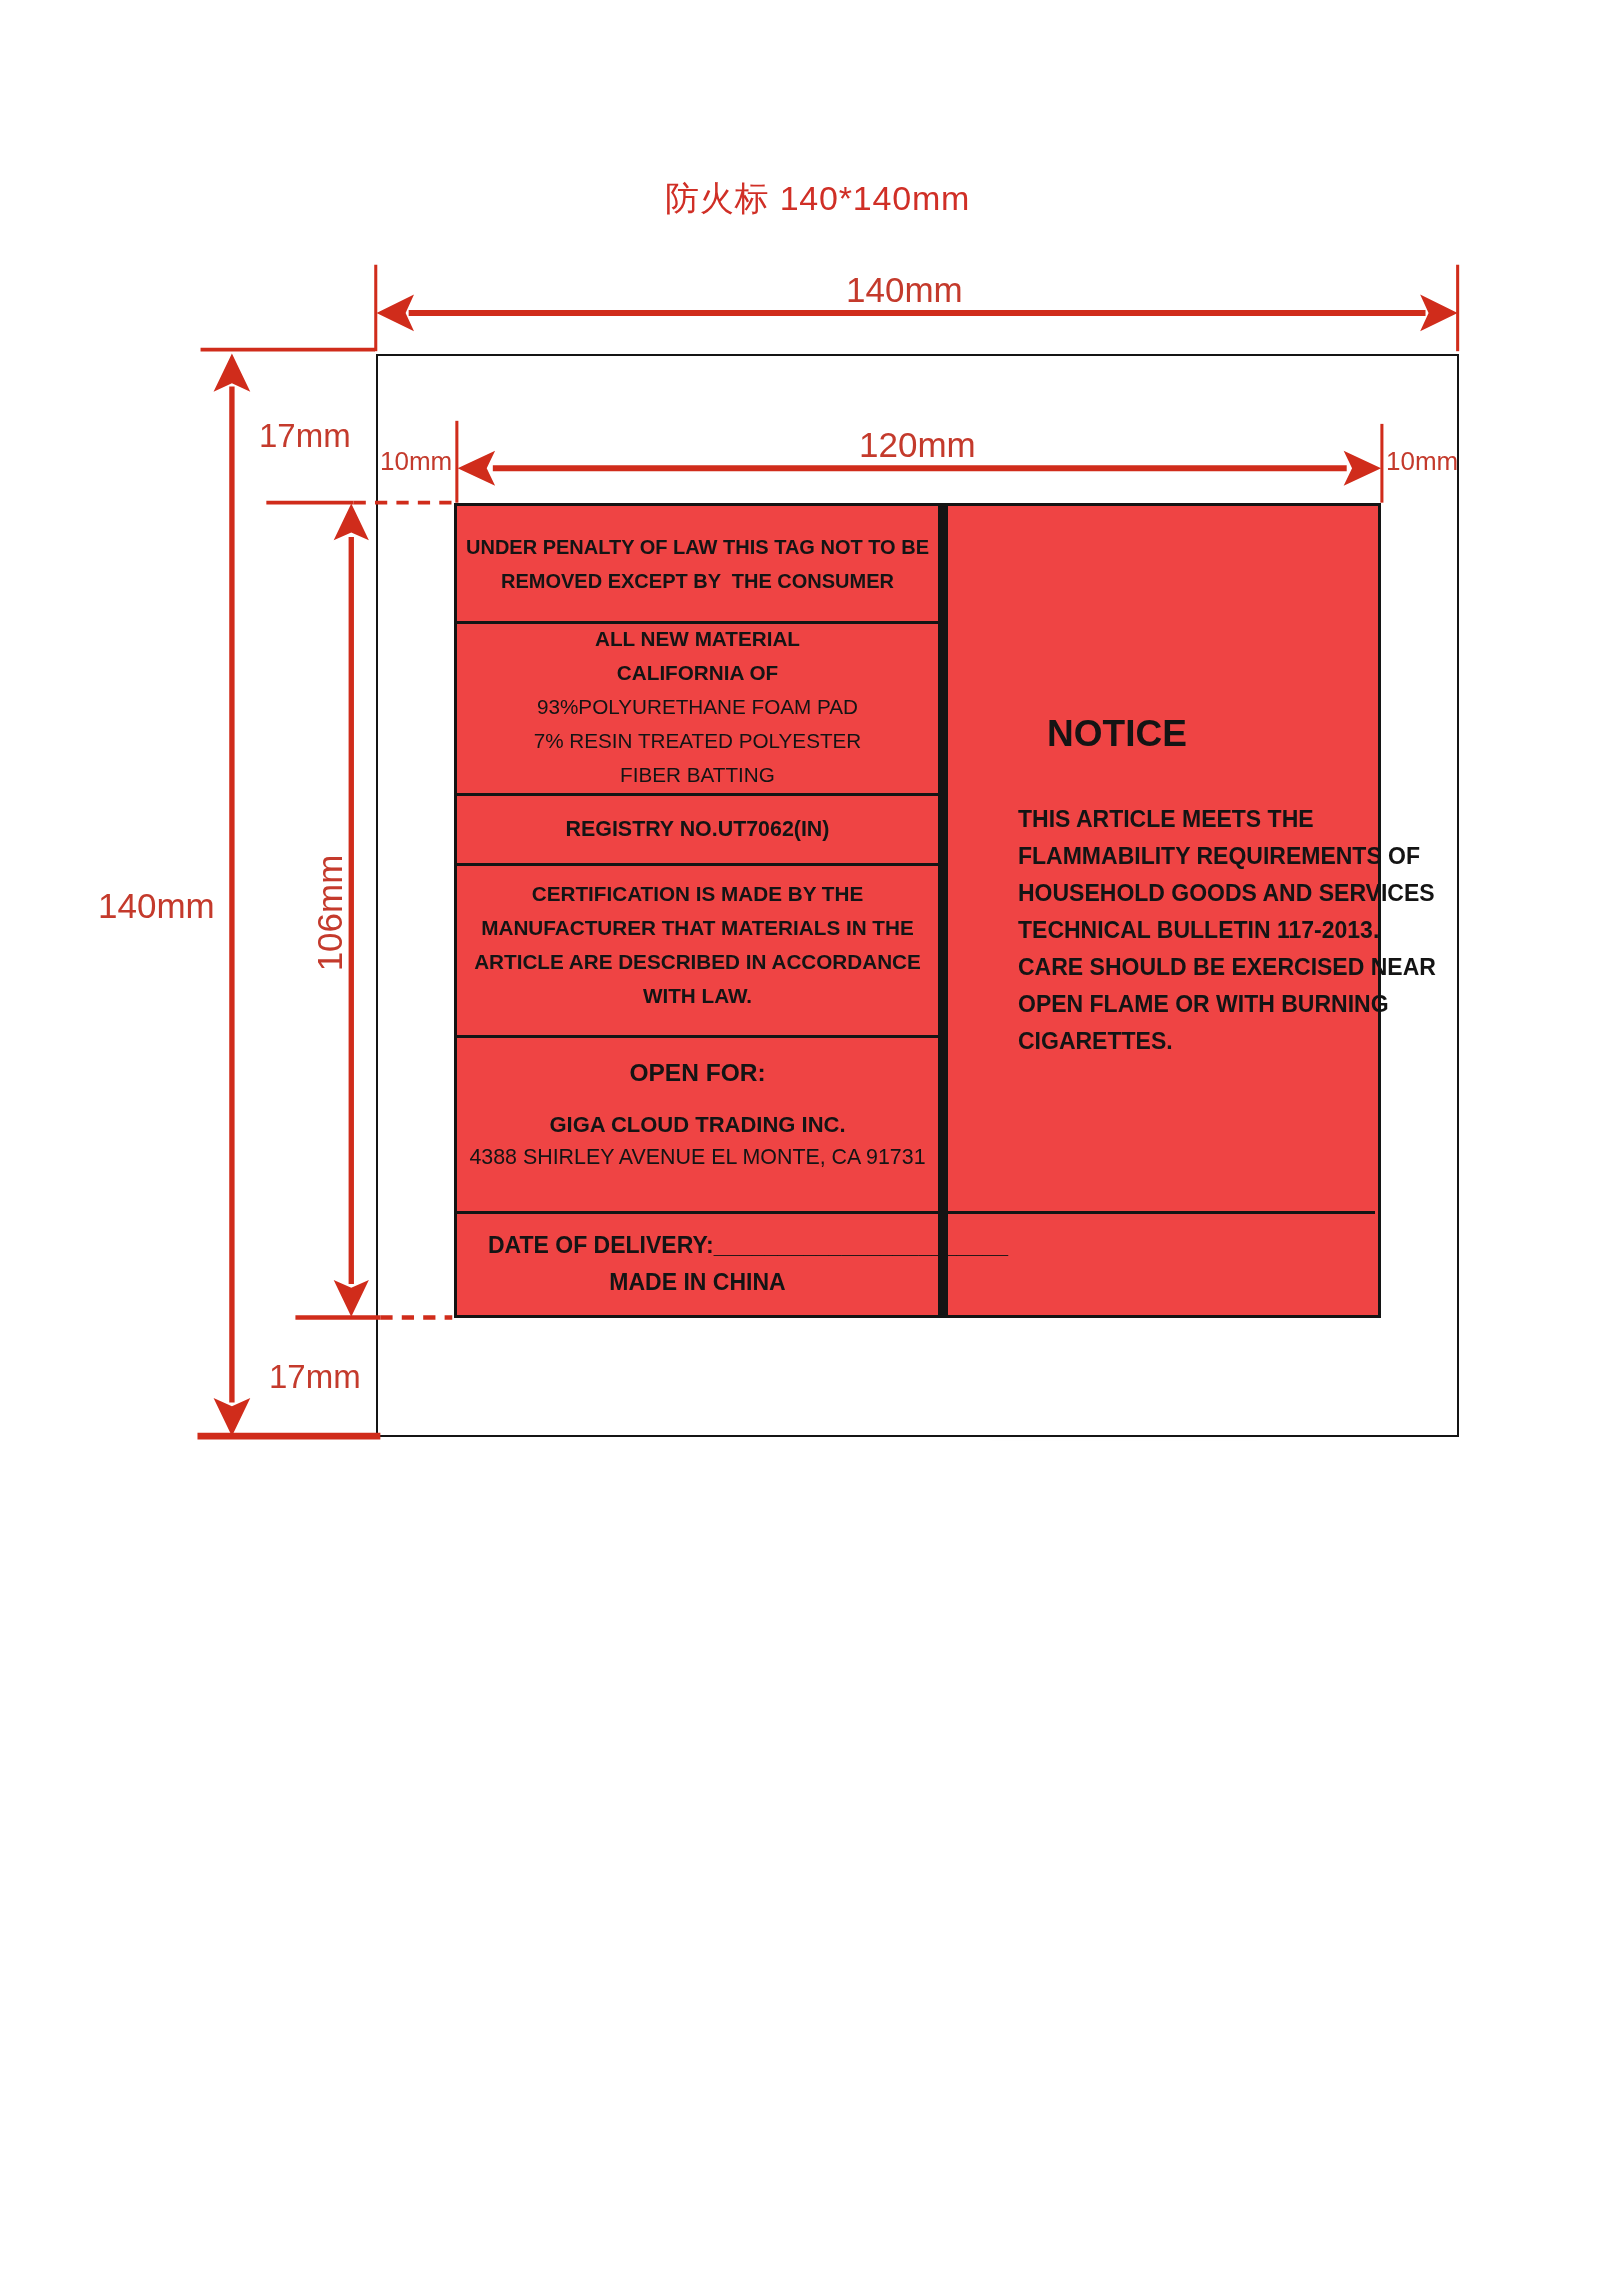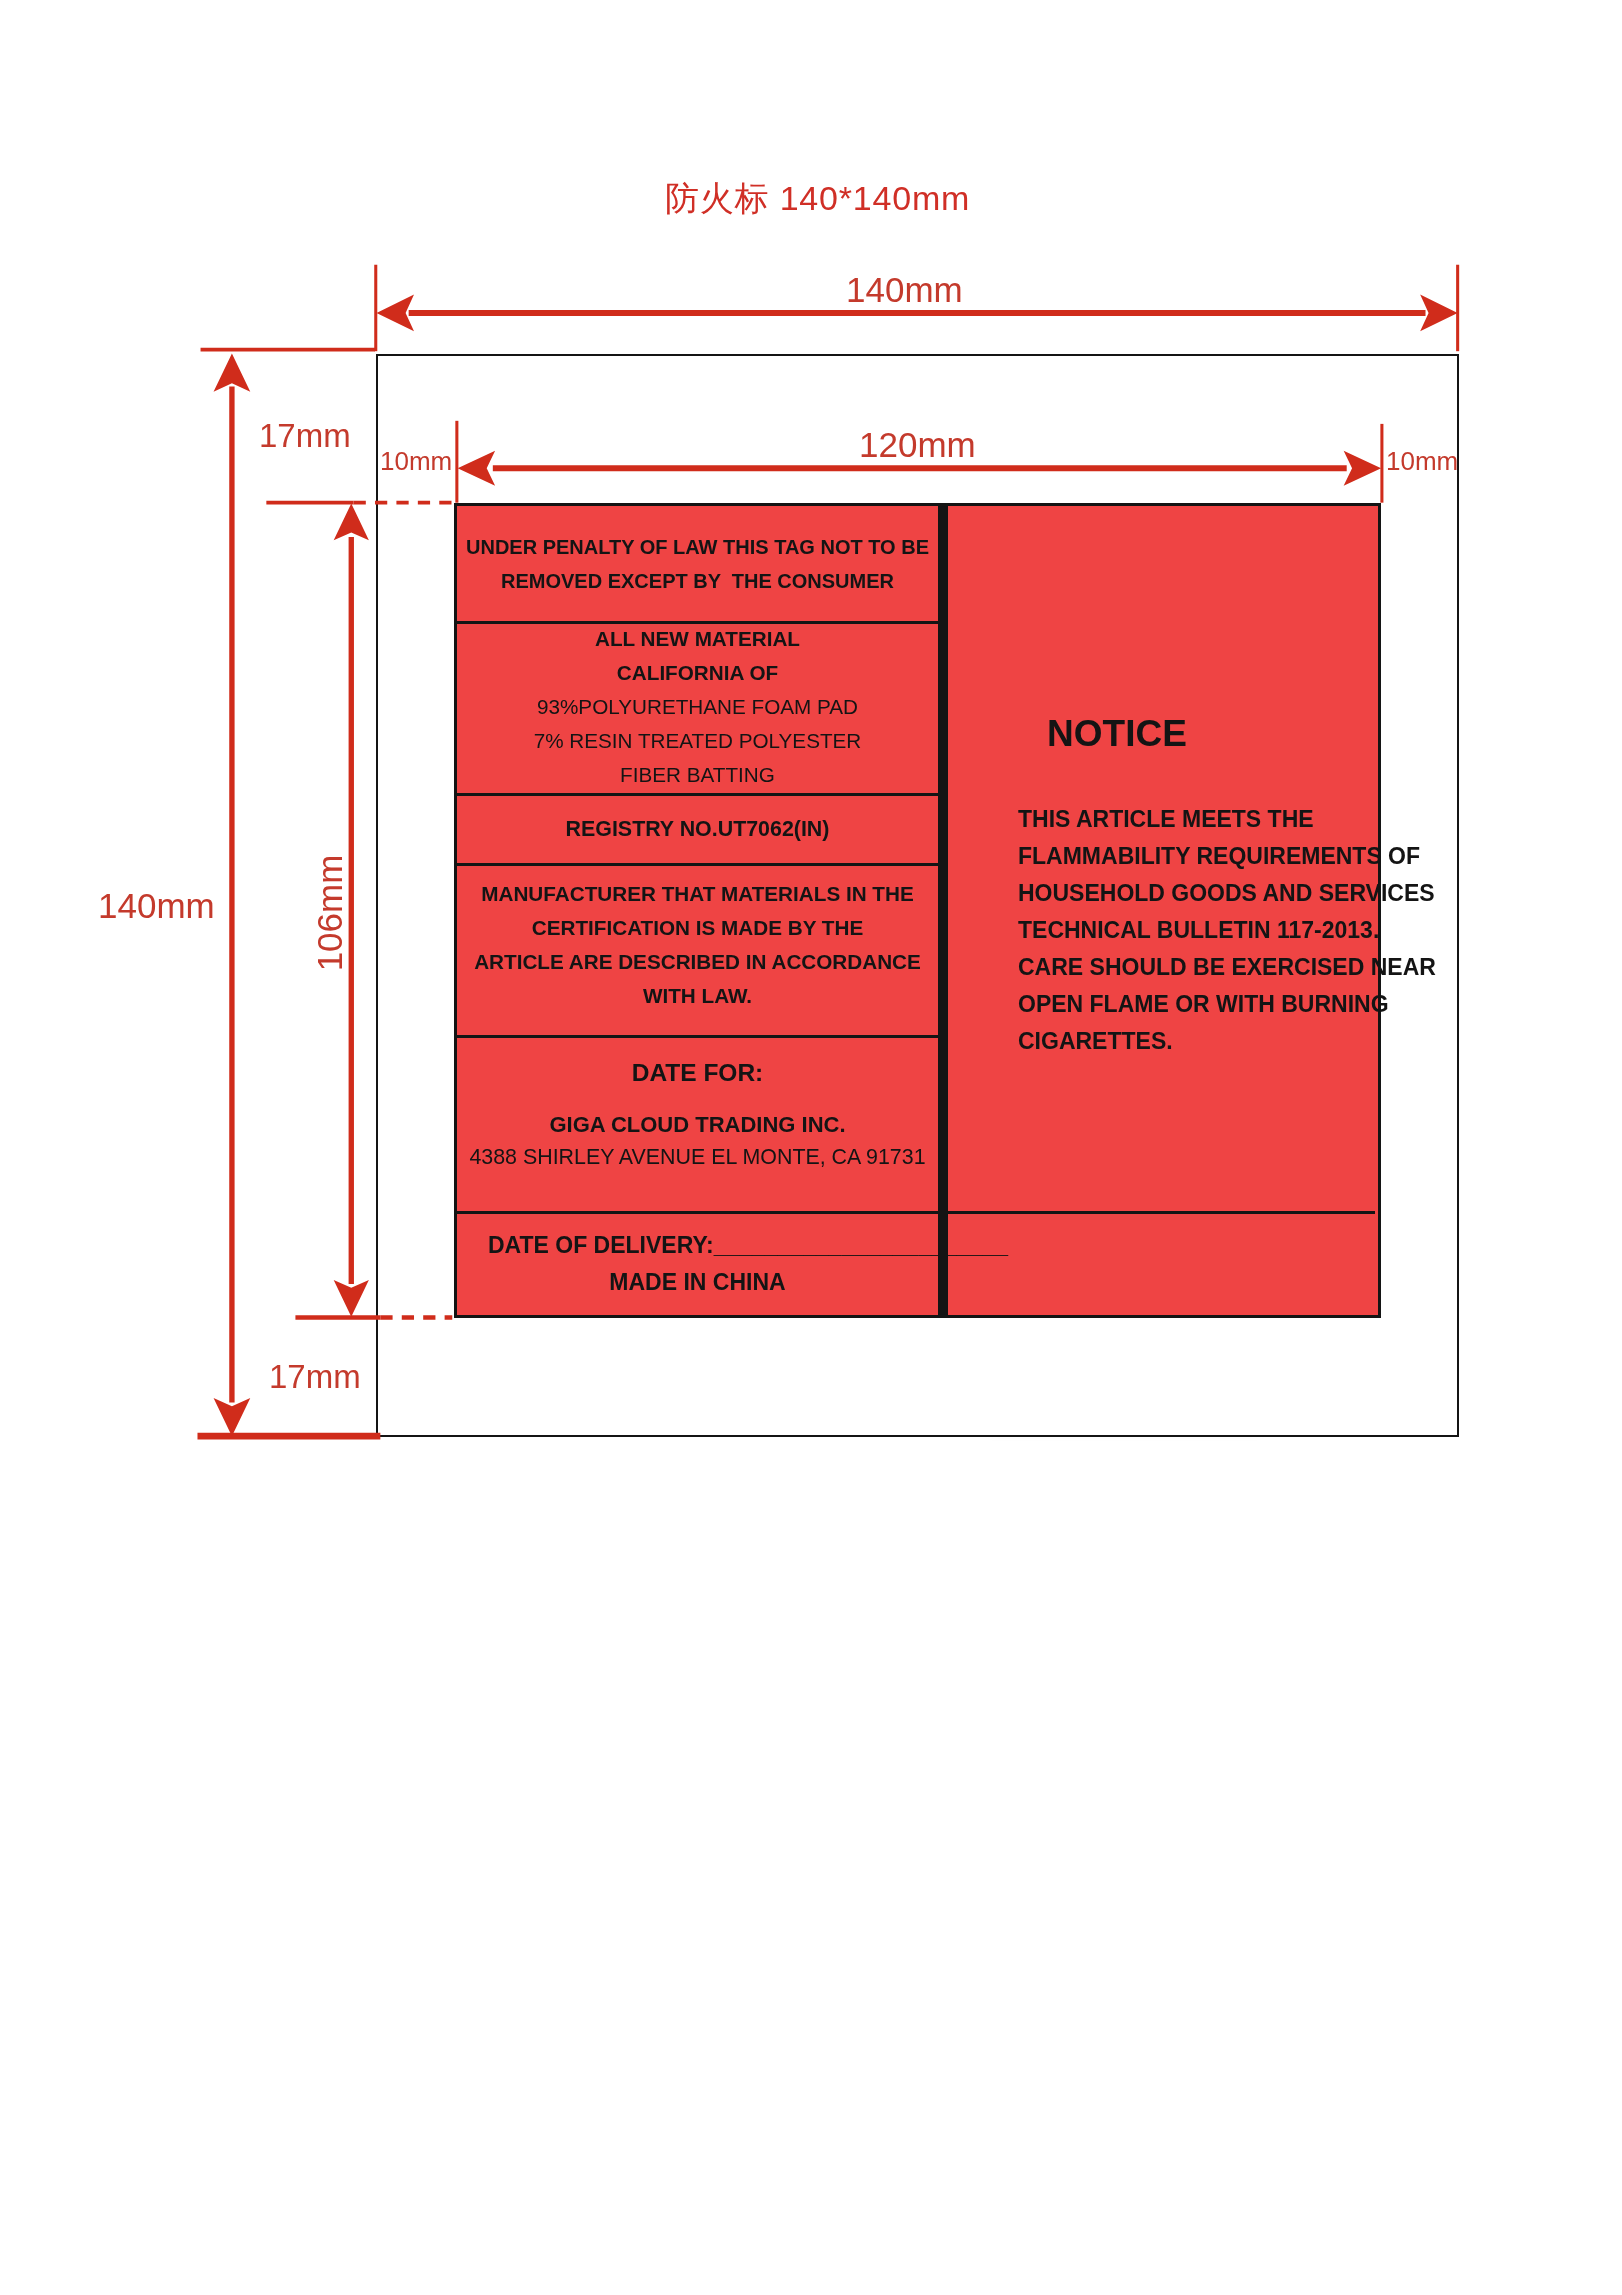--- a/index.html
+++ b/index.html
@@ -113,28 +113,28 @@
       <div class="ln">93%POLYURETHANE FOAM PAD</div>
       <div class="ln">7% RESIN TREATED POLYESTER</div>
       <div class="ln">FIBER BATTING</div>
     </div>
 
     <div class="cell" id="cell-registry">
       <div class="ln">REGISTRY NO.UT7062(IN)</div>
     </div>
 
     <div class="cell" id="cell-cert">
+      <div class="ln">CERTIFICATION IS MADE BY THE</div>
       <div class="ln">MANUFACTURER THAT MATERIALS IN THE</div>
-      <div class="ln">CERTIFICATION IS MADE BY THE</div>
       <div class="ln">ARTICLE ARE DESCRIBED IN ACCORDANCE</div>
       <div class="ln">WITH LAW.</div>
     </div>
 
     <div class="cell" id="cell-madefor">
-      <div id="made-for-heading">DATE FOR:</div>
+      <div id="made-for-heading">OPEN FOR:</div>
       <div id="made-for-company">GIGA CLOUD TRADING INC.</div>
       <div id="made-for-address">4388 SHIRLEY AVENUE EL MONTE, CA 91731</div>
     </div>
 
     <div class="cell" id="cell-delivery">
       <div id="delivery-line"><span>DATE OF DELIVERY:</span><span>_______________________</span></div>
       <div id="made-in">MADE IN CHINA</div>
     </div>
 
     <div class="abs" id="notice-heading">NOTICE</div>

